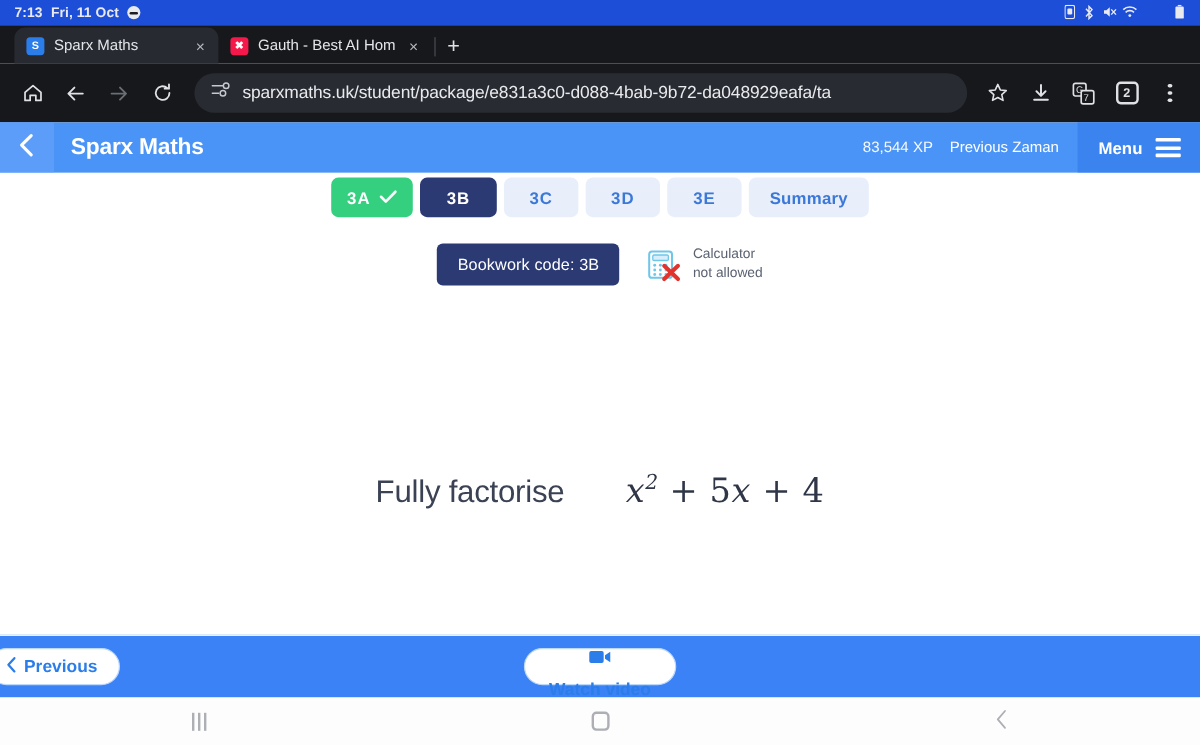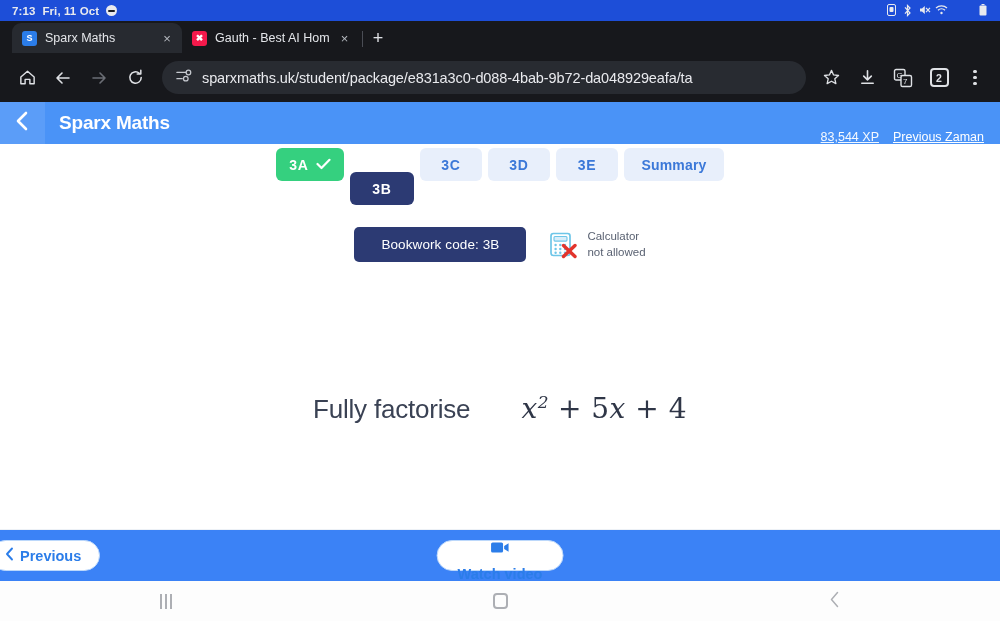--- a/index.html
+++ b/index.html
@@ -98,21 +98,21 @@
     color: #fff; position: relative;
   }
   .back-zone {
     width: 45px; height: 42px; background: #5b9df8;
     display: flex; align-items: center; justify-content: center;
   }
   .brand {
     font-size: 19px; font-weight: bold; letter-spacing: -.2px; padding-left: 14px;
     flex: 1 1 auto;
   }
-  .hdr-right { display: flex; align-items: flex-end; height: 42px; text-decoration: underline; }
+  .hdr-right { display: flex; align-items: center; height: 42px; }
   .xp { font-size: 12.5px; opacity: .95; padding-right: 14px; }
   .username { font-size: 12.5px; padding-right: 16px; }
   .menu-zone {
     background: #3b83ef; height: 42px; display: flex; align-items: center;
     gap: 11px; padding: 0 16px 0 17px;
   }
   .menu-label { font-size: 14px; font-weight: bold; }
   .burger { display: flex; flex-direction: column; gap: 3.5px; }
   .burger i { width: 21px; height: 3px; background: #fff; border-radius: 1px; display: block; }
 
@@ -120,32 +120,32 @@
   .page { position: relative; height: 437px; background: #fff; }
   .tabrow {
     display: flex; justify-content: center; gap: 6px; padding-top: 4px;
   }
   .qtab {
     height: 33px; min-width: 62px; border-radius: 6px;
     display: flex; align-items: center; justify-content: center; gap: 7px;
     font-size: 14px; font-weight: bold; letter-spacing: .8px;
   }
   .qtab.done { background: #35d07f; color: #fff; width: 68px; }
-  .qtab.current { background: #2c3a73; color: #fff; width: 64px; margin-top: 24px; }
+  .qtab.current { background: #2c3a73; color: #fff; width: 64px; }
   .qtab.todo { background: #e8effb; color: #3b78d8; width: 62px; }
   .qtab.summary { background: #e8effb; color: #3b78d8; width: 100px; letter-spacing: .2px; }
   .checkmark { display: block; }
 
   .badgerow {
     display: flex; justify-content: center; align-items: center;
     gap: 22px; margin-top: 22px;
   }
   .bookwork {
     background: #2c3a73; color: #fff; border-radius: 5px;
-    padding: 10px 27px; font-size: 13.5px; letter-spacing: .1px;
+    padding: 10px 17px; font-size: 13.5px; letter-spacing: .1px;
   }
   .calcbadge { display: flex; align-items: center; gap: 9px; }
   .calcicon { width: 30px; height: 30px; position: relative; flex: 0 0 30px; }
   .calctext { font-size: 11.5px; color: #5a6272; line-height: 1.35; }
 
   .question {
     position: absolute; left: 0; right: 0; top: 248px;
     text-align: center; font-size: 26px; color: #3a4254;
     letter-spacing: -.2px;
   }
@@ -323,20 +323,28 @@
       <span>
         <svg width="17" height="22" viewBox="0 0 17 22">
             <path d="M12 3 L4 11 L12 19" fill="none" stroke="#ffffff" stroke-width="2.6" stroke-linecap="round" stroke-linejoin="round"></path>
           </svg>
       </span>
     </div>
     <div class="brand">Sparx Maths</div>
     <div class="hdr-right">
       <span class="xp">83,544 XP</span>
       <span class="username">Previous Zaman</span>
+      <div class="menu-zone">
+        <span class="menu-label">Menu</span>
+        <span class="burger">
+            <i></i>
+            <i></i>
+            <i></i>
+          </span>
+      </div>
     </div>
   </div>
 
   <div class="page">
 
     <div class="tabrow">
       <div class="qtab done">
         <span>3A</span>
         <span class="checkmark">
           <svg width="15" height="12" viewBox="0 0 15 12">

